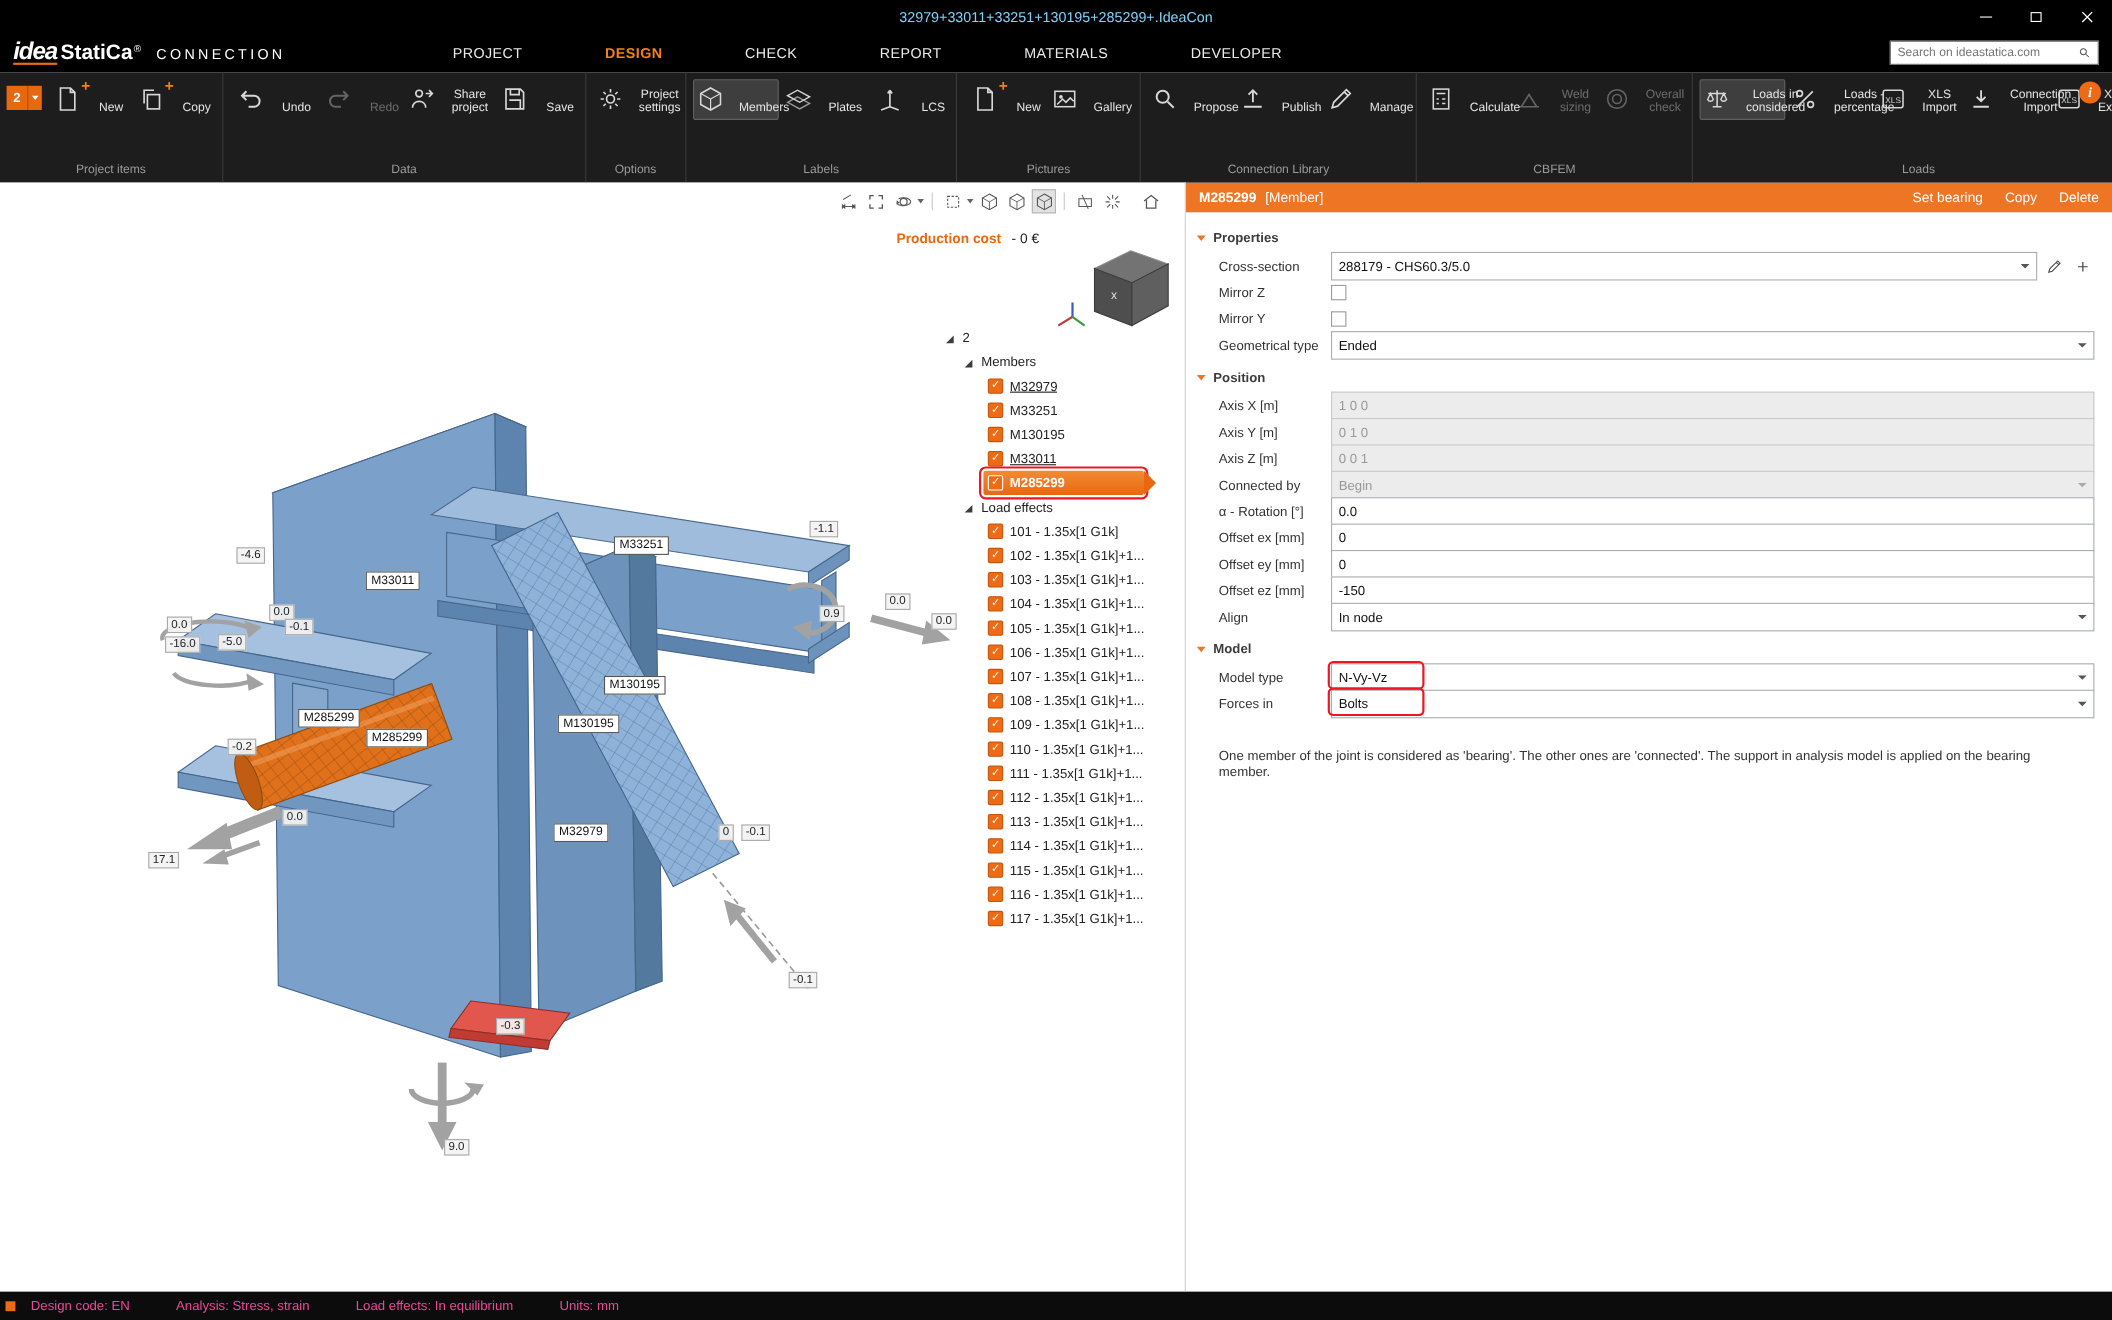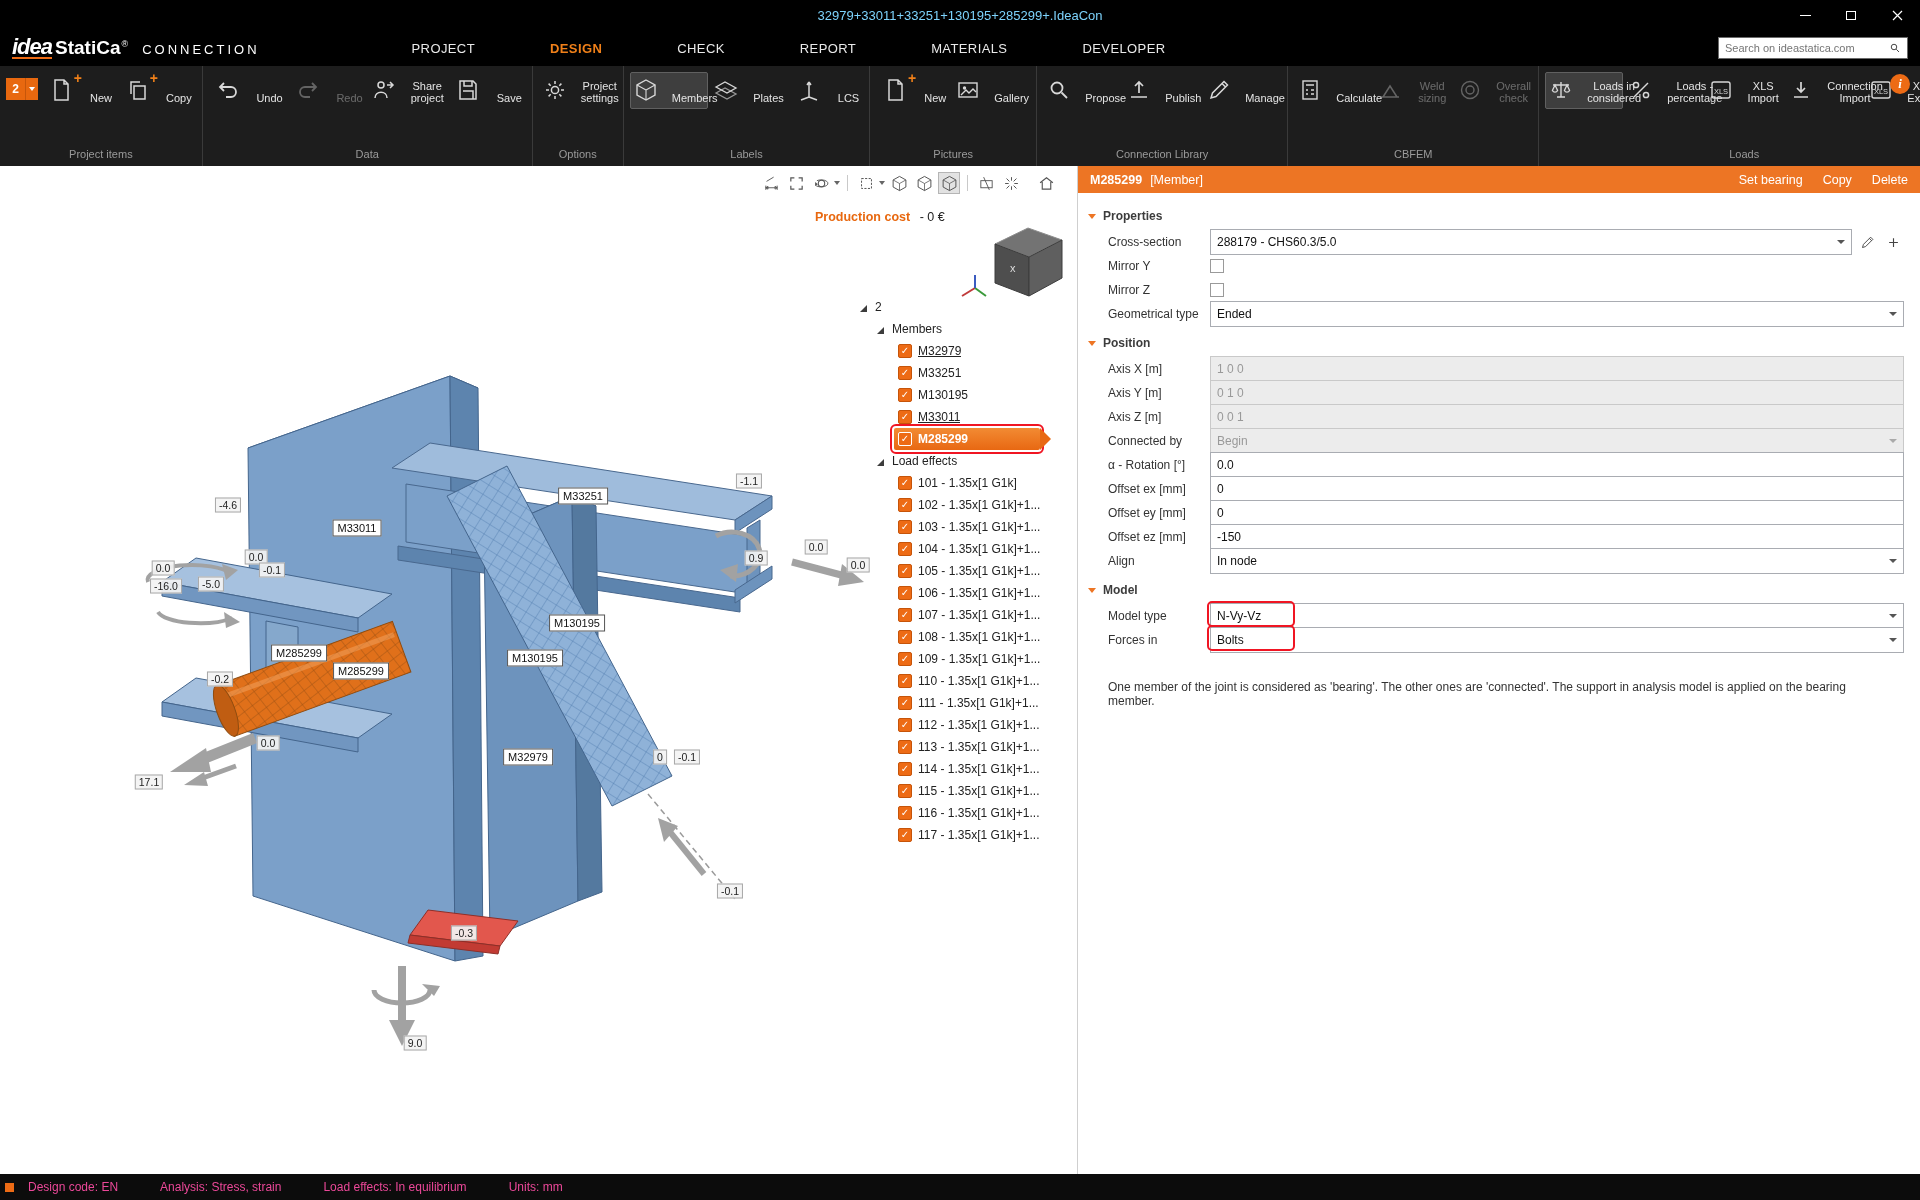--- a/index.html
+++ b/index.html
@@ -899,25 +899,25 @@
               <use href="#i-pencil"></use>
             </svg>
           </span>
         <span class="picon">
             <svg viewBox="0 0 24 24">
               <path d="M12 5v14M5 12h14" stroke="currentColor" stroke-width="1.8" fill="none"></path>
             </svg>
           </span>
       </div>
       <div class="prow">
+        <span class="plabel">Mirror Z</span>
+        <span class="pcheck"></span>
+      </div>
+      <div class="prow">
         <span class="plabel">Mirror Y</span>
-        <span class="pcheck"></span>
-      </div>
-      <div class="prow">
-        <span class="plabel">Mirror Z</span>
         <span class="pcheck"></span>
       </div>
       <div class="prow">
         <span class="plabel">Geometrical type</span>
         <span class="pctrl">
           <span>Ended</span>
           <span class="pchev"></span>
         </span>
       </div>
 

